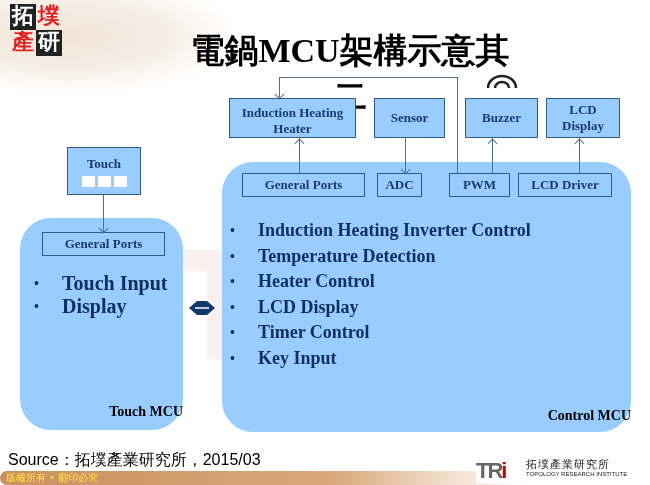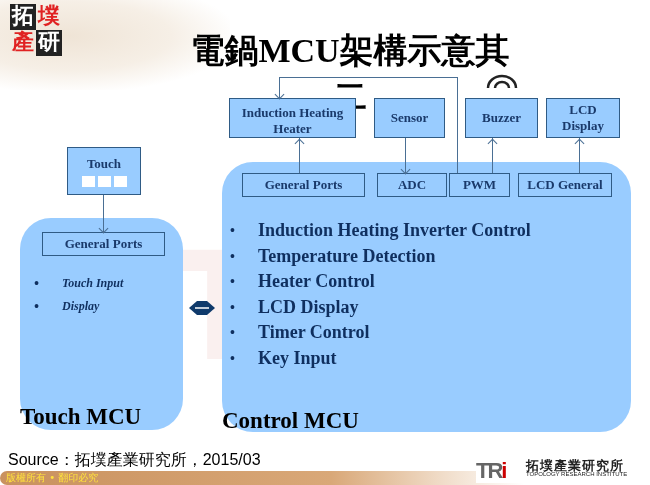--- a/index.html
+++ b/index.html
@@ -8,38 +8,38 @@
   .watermark { position:absolute; left:170px; top:220px; width:480px; height:240px; opacity:0.07; font-family:"DejaVu Sans", sans-serif; font-size:150px; font-weight:bold; color:#c0392b; letter-spacing:-10px; white-space:nowrap; }
   .logo { position:absolute; left:10px; top:4px; width:54px; height:54px; }
   .logo span { position:absolute; font-family:"DejaVu Sans", sans-serif; font-weight:bold; font-size:22px; line-height:24px; width:26px; height:26px; text-align:center; }
   .lg1 { left:0; top:0; background:#222; color:#fff; }
   .lg2 { left:26px; top:0; color:#e02222; }
   .lg3 { left:0; top:26px; color:#e02222; }
   .lg4 { left:26px; top:26px; background:#222; color:#fff; }
   .title { position:absolute; left:190px; top:28px; width:320px; text-align:center; font-size:34px; font-weight:bold; color:#000; font-family:"Liberation Serif", serif; }
   .box { position:absolute; background:#99ccff; border:1.5px solid #2f5b85; box-sizing:border-box; color:#1a3a6b; font-weight:bold; font-size:13px; text-align:center; display:flex; align-items:center; justify-content:center; line-height:16px; }
   .panel { position:absolute; background:#99ccff;border-radius:31px; }
-  .panel-title { position:absolute; color:#000; font-weight:bold; font-size:23px; width:100%; text-align:left; }
+  .panel-title { position:absolute; color:#000; font-weight:bold; font-size:14px; width:100%; text-align:right; }
   ul.feat { list-style:none; margin:0; padding:0; position:absolute; color:#0f2f5f; font-weight:bold; }
   ul.feat li { position:relative; padding-left:34px; }
   ul.feat li::before { content:"•"; position:absolute; left:6px; font-size:14px; }
   .line { position:absolute; background:#4a6f94; }
   .arrow-up, .arrow-down { position:absolute; width:8px; height:6px; }
   .arrow-up::before, .arrow-down::before { content:""; position:absolute; left:0; width:6px; height:6px; border-left:1.3px solid #4a6f94; border-top:1.3px solid #4a6f94; }
   .arrow-up::before { transform:rotate(45deg); top:2px; left:1px; }
   .arrow-down::before { transform:rotate(225deg); top:-2px; left:1px; }
   .touch-keys { display:flex; gap:3px; justify-content:center; margin-top:4px; }
   .touch-keys span { width:13px; height:11px; background:#ffffff; display:block; }
   .source { position:absolute; left:8px; top:450px; font-family:"Liberation Sans", sans-serif; font-size:16px; color:#000; }
   .footer { position:absolute; left:0; top:471px; width:552px; height:14px; background:linear-gradient(90deg,#c9915e 0%, #d9a878 60%, #f0dcc8 80%, #ffffff 95%);border-radius:7px; }
   .footer-text { position:absolute; left:6px; top:0; font-family:"DejaVu Sans", sans-serif; font-size:10px; color:#ffe23d; line-height:14px; }
   .tri { position:absolute; left:476px; top:455px; width:170px; height:28px; background:#fff; border-radius:14px 0 0 0; }
   .tri-mark { position:absolute; left:0; top:3px; font-family:"Liberation Sans", sans-serif; font-weight:bold; font-size:22px; color:#666; letter-spacing:-2px; }
   .tri-mark i { color:#cc0000; font-style:normal; }
-  .tri-cn { position:absolute; left:50px; top:2px; font-family:"DejaVu Sans", sans-serif; font-size:13px; font-weight:bold; color:#222; letter-spacing:1px; }
+  .tri-cn { position:absolute; left:50px; top:2px; font-family:"DejaVu Sans", sans-serif; font-size:11px; font-weight:normal; color:#222; letter-spacing:1px; }
   .tri-en { position:absolute; left:50px; top:16px; font-family:"Liberation Sans", sans-serif; font-size:6px; color:#222; }
 </style>
 </head>
 <body>
 
 <div class="bgmap"></div>
 <div class="watermark">TRI</div>
 
 <div class="logo">
   <span class="lg1">拓</span>
@@ -74,39 +74,39 @@
       <span></span>
       <span></span>
       <span></span>
     </div>
 </div>
 
 <div class="panel" style="left:20px;top:218px;width:163px;height:212px;">
   <div class="box" style="left:22px;top:14px;width:123px;height:24px;">
       <span>General Ports</span>
     </div>
-  <ul class="feat" style="left:8px;top:54px;font-size:12px;line-height:23px;font-style:italic;">
+  <ul class="feat" style="left:8px;top:54px;font-size:20px;line-height:23px;">
     <li>Touch Input</li>
     <li>Display</li>
   </ul>
   <div class="panel-title" style="top:186px;">Touch MCU</div>
 </div>
 
 <div class="panel" style="left:222px;top:162px;width:409px;height:270px;">
   <div class="box" style="left:20px;top:11px;width:123px;height:24px;">
       <span>General Ports</span>
     </div>
-  <div class="box" style="left:155px;top:11px;width:70px;height:24px;">
+  <div class="box" style="left:155px;top:11px;width:45px;height:24px;">
       <span>ADC</span>
     </div>
   <div class="box" style="left:227px;top:11px;width:61px;height:24px;">
       <span>PWM</span>
     </div>
   <div class="box" style="left:296px;top:11px;width:94px;height:24px;">
-      <span>LCD General</span>
+      <span>LCD Driver</span>
     </div>
   <ul class="feat" style="left:2px;top:56px;font-size:18px;line-height:25.6px;">
     <li>Induction Heating Inverter Control</li>
     <li>Temperature Detection</li>
     <li>Heater Control</li>
     <li>LCD Display</li>
     <li>Timer Control</li>
     <li>Key Input</li>
   </ul>
   <div class="panel-title" style="top:246px;">Control MCU</div>

